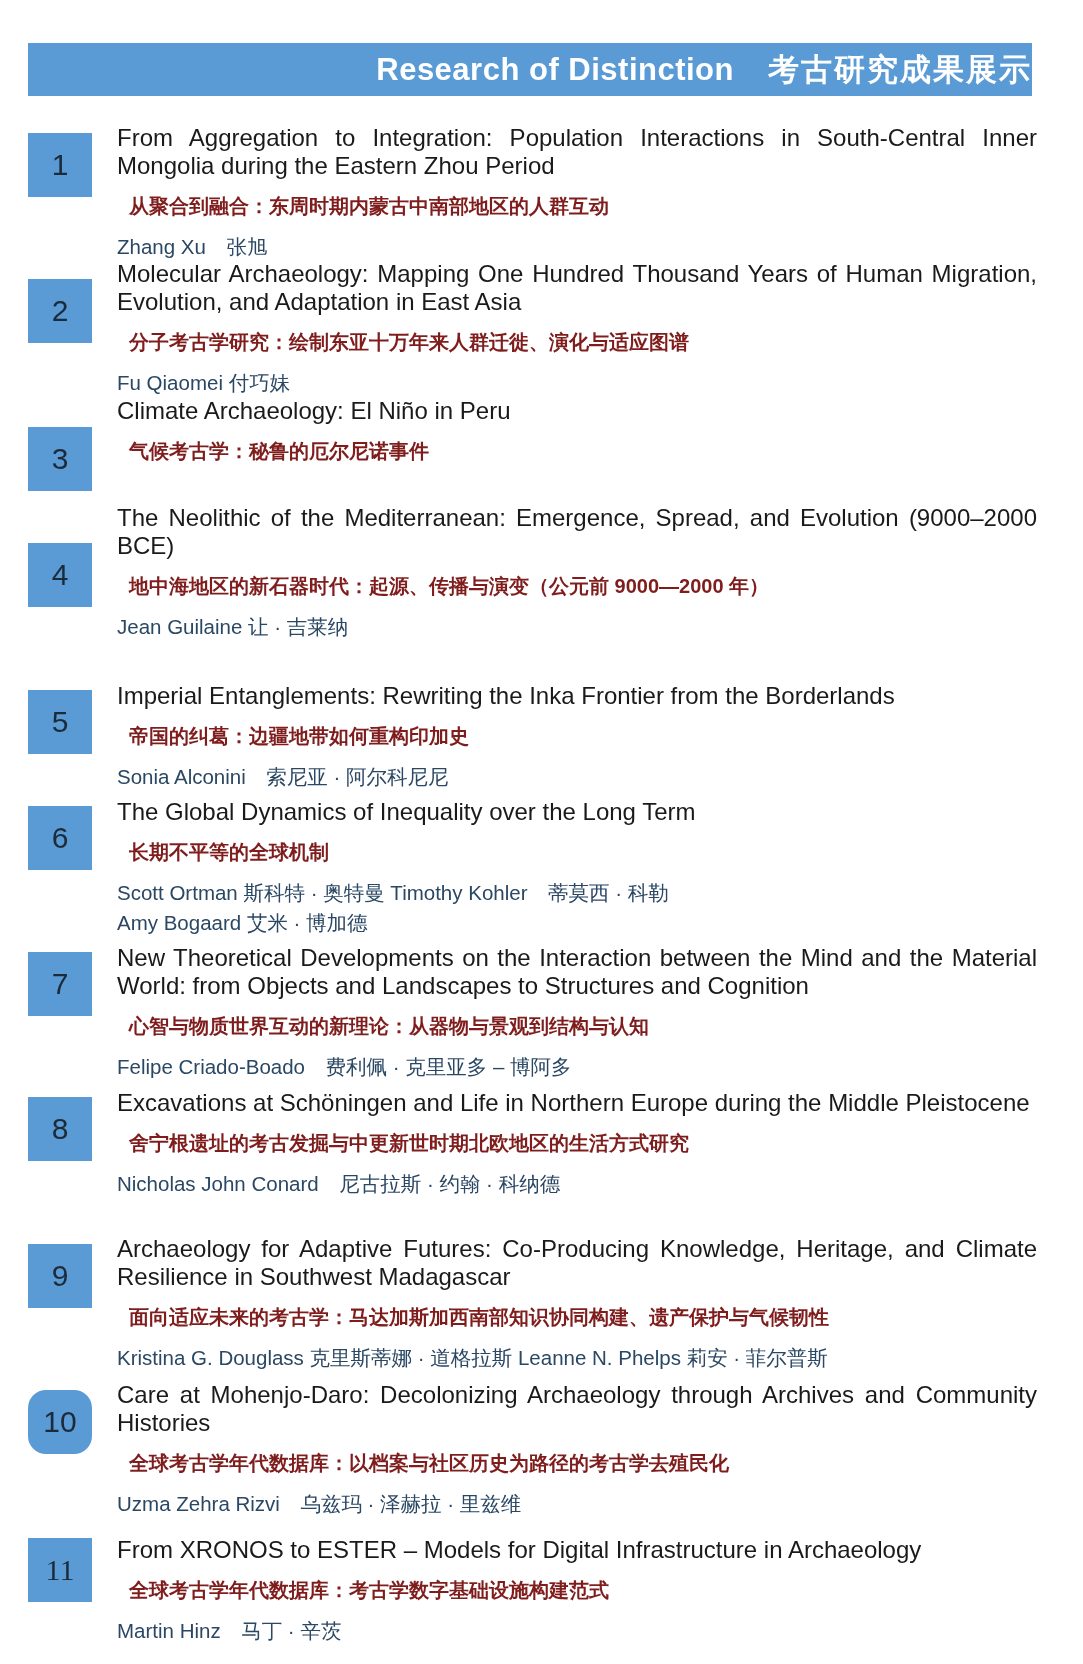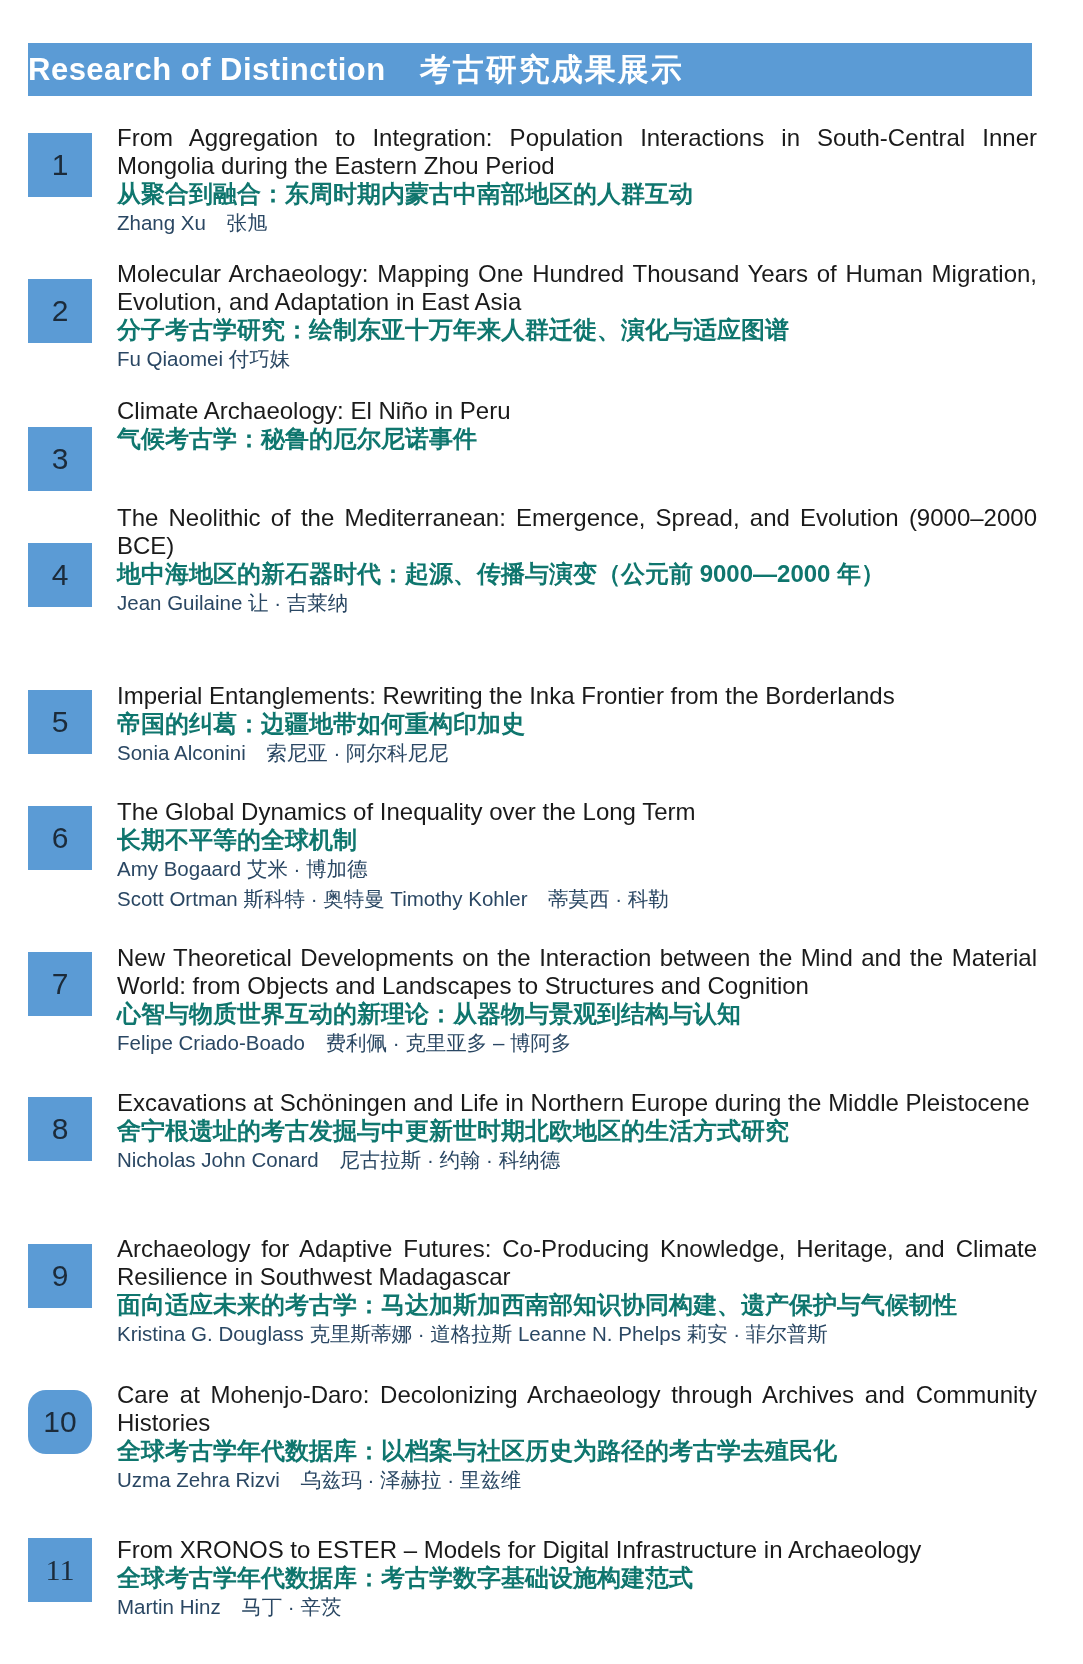--- a/index.html
+++ b/index.html
@@ -3,39 +3,39 @@
 <meta charset="utf-8">
 <style>
   html, body { margin: 0; padding: 0; background: #ffffff; }
   body {
     width: 1083px; height: 1664px; position: relative; overflow: hidden;
     font-family: "Liberation Sans", "DejaVu Sans", sans-serif;
   }
   .banner {
     position: absolute; left: 28px; top: 43px; width: 1004px; height: 53px;
     background: #5b9bd5;
-    display: flex; align-items: center; justify-content: flex-start;
+    display: flex; align-items: center; justify-content: flex-end;
     color: #ffffff; font-weight: bold; font-size: 31px; letter-spacing: 0.5px;
   }
   .banner .zh { margin-left: 34px; letter-spacing: 2px; }
   .item { position: absolute; left: 0; width: 1083px; }
   .num-box {
     position: absolute; left: 28px; width: 64px; height: 64px;
     background: #5b9bd5;
     display: flex; align-items: center; justify-content: center;
     color: #1c2b3a; font-size: 30px;
   }
   .text { position: absolute; left: 117px; width: 920px; }
   .title {
     color: #1a1a1a; font-size: 24px; line-height: 28px;
     margin: 0; text-align: justify; text-align-last: left;
   }
   .zh-title {
-    color: #0f766e; font-size: 24px; line-height: 28px; font-weight: bold;
-    margin: 0;
+    color: #7f1d1d; font-size: 20px; line-height: 28px; font-weight: bold;
+    margin: 12px;
   }
   .authors {
     color: #2a4763; font-size: 20.5px; line-height: 30px; margin: 0;
   }
 </style>
 </head>
 <body>
 
 <div class="banner">
   <span>Research of Distinction</span>
@@ -96,22 +96,22 @@
   </div>
 </div>
 
 <div class="item" style="top:798px;">
   <div class="num-box" style="top:8px;">
       <span>6</span>
     </div>
   <div class="text">
     <p class="title">The Global Dynamics of Inequality over the Long Term</p>
     <p class="zh-title">长期不平等的全球机制</p>
+    <p class="authors">Scott Ortman 斯科特 · 奥特曼 Timothy Kohler　蒂莫西 · 科勒</p>
     <p class="authors">Amy Bogaard 艾米 · 博加德</p>
-    <p class="authors">Scott Ortman 斯科特 · 奥特曼 Timothy Kohler　蒂莫西 · 科勒</p>
   </div>
 </div>
 
 <div class="item" style="top:944px;">
   <div class="num-box" style="top:8px;">
       <span>7</span>
     </div>
   <div class="text">
     <p class="title">New Theoretical Developments on the Interaction between the Mind and the Material World: from Objects and Landscapes to Structures and Cognition</p>
     <p class="zh-title">心智与物质世界互动的新理论：从器物与景观到结构与认知</p>

